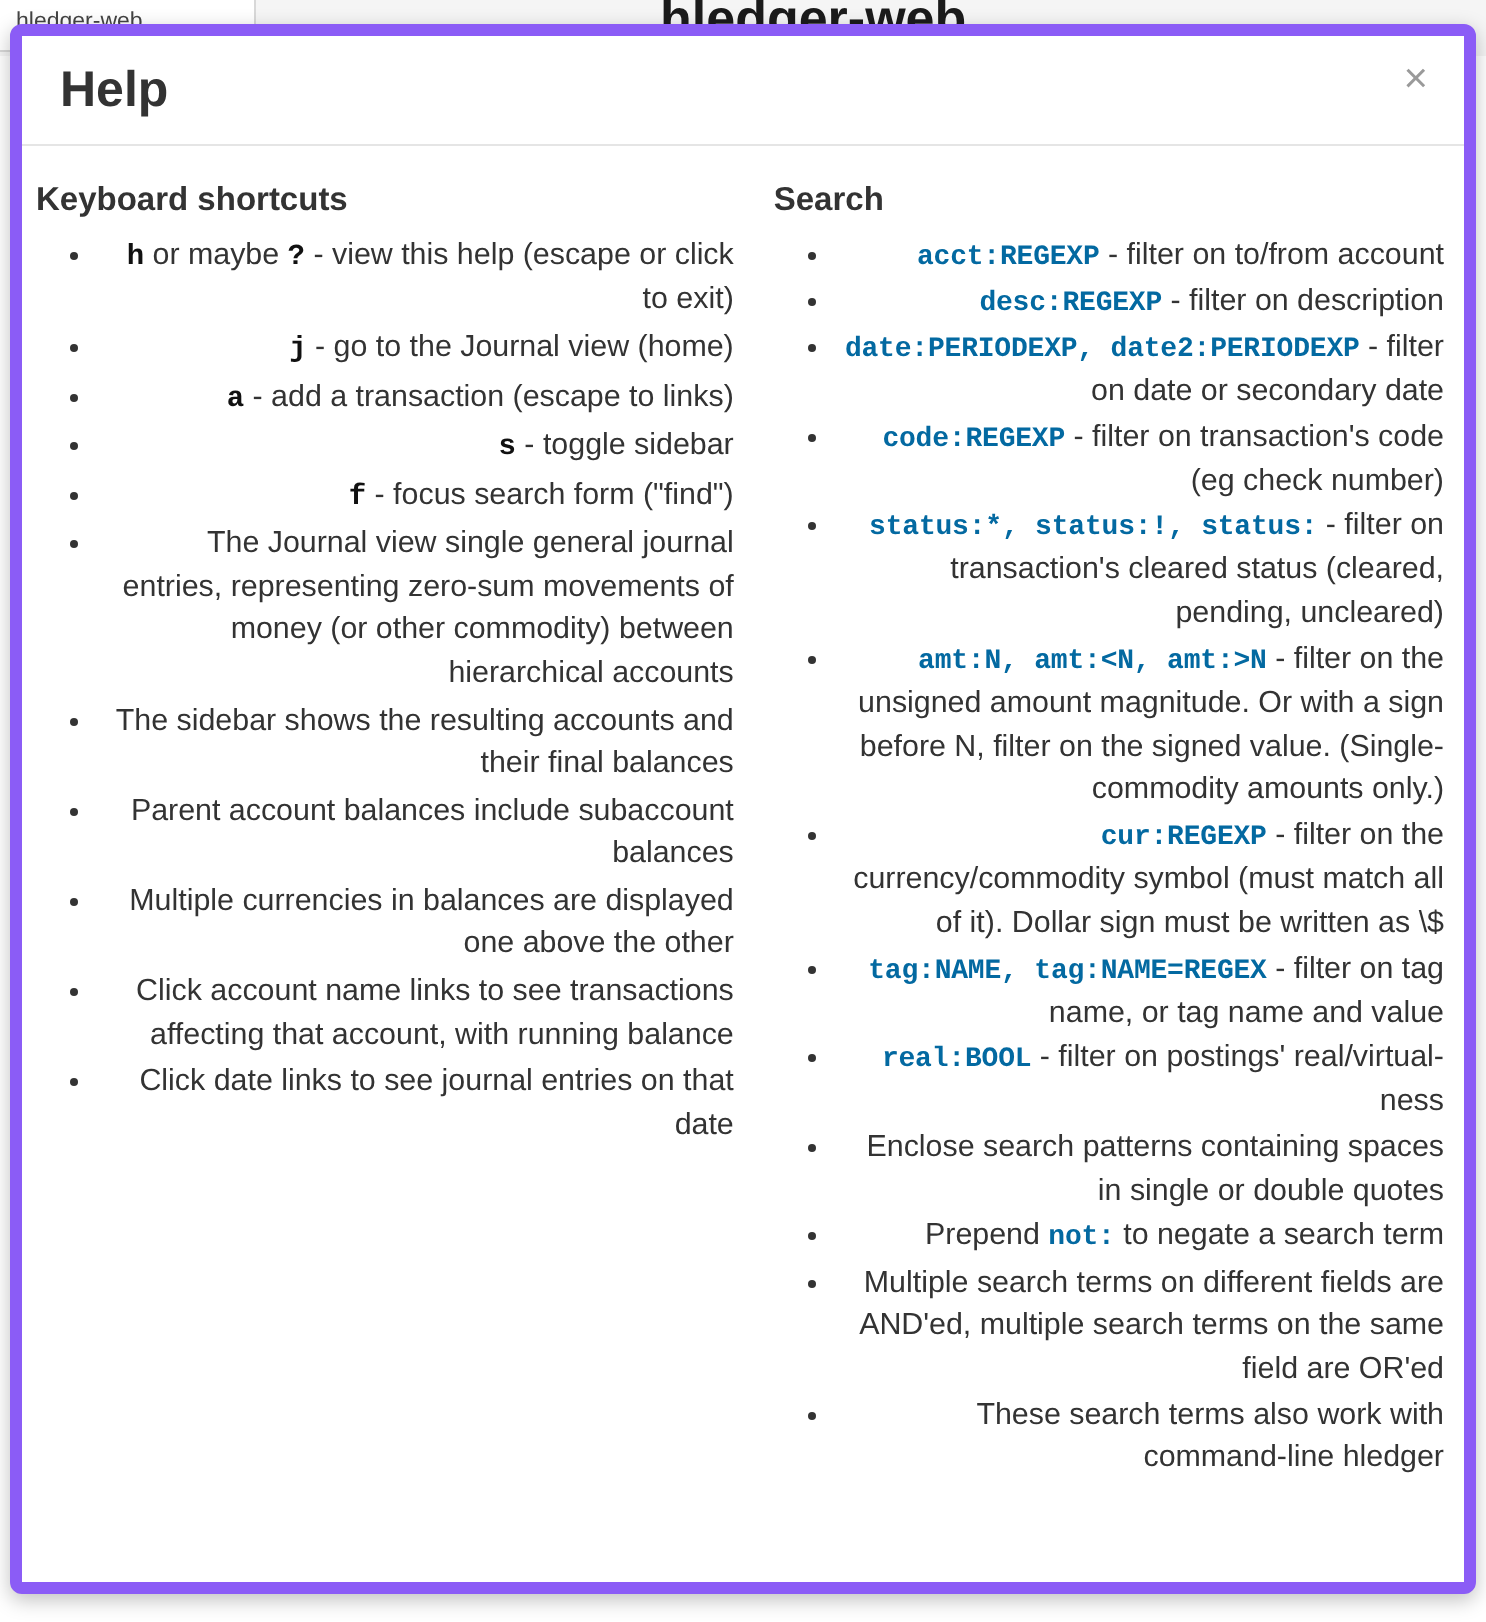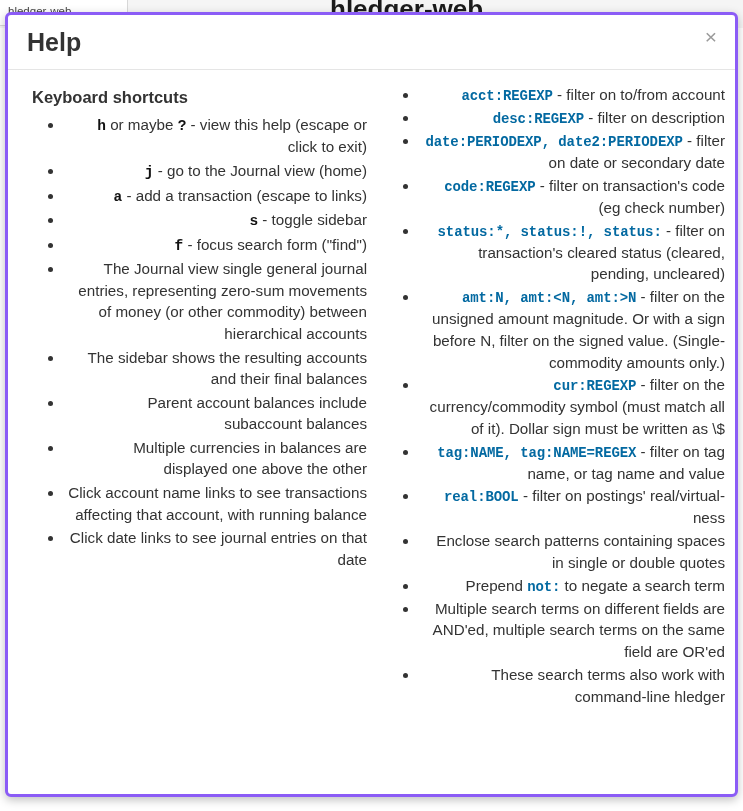--- a/index.html
+++ b/index.html
@@ -51,21 +51,21 @@
   }
 
   
   .modal {
     position: absolute;
     left: 5px;
     top: 12px;
     width: 733px;
     height: 785px;
     background: #ffffff;
-    border: 3px solid #8b5cf6;
+    border: 6px solid #8b5cf6;
     border-radius: 6px;
     box-shadow: 0 3px 10px rgba(0,0,0,0.25);
     box-sizing: border-box;
     overflow: hidden;
   }
   .modal-header {
     position: relative;
     height: 55px;
     border-bottom: 1px solid #e5e5e5;
     box-sizing: border-box;
@@ -99,21 +99,21 @@
     height: 728px;
   }
 
   .columns {
     display: flex;
     flex-direction: row;
     padding: 14px 0 0 0;
   }
   .col-left {
     width: 370px;
-    padding: 0 8px 0 24px;
+    padding: 0 8px 0 7px;
     box-sizing: border-box;
   }
   .col-right {
     width: 363px;
     padding: 0 10px 0 12px;
     box-sizing: border-box;
   }
 
   h4.section {
     font-size: 16.5px;
@@ -192,20 +192,21 @@
             <li>The Journal view single general journal entries, representing zero-sum movements of money (or other commodity) between hierarchical accounts</li>
             <li>The sidebar shows the resulting accounts and their final balances</li>
             <li>Parent account balances include subaccount balances</li>
             <li>Multiple currencies in balances are displayed one above the other</li>
             <li>Click account name links to see transactions affecting that account, with running balance</li>
             <li>Click date links to see journal entries on that date</li>
           </ul>
       </div>
 
       <div class="col-right">
+        <h4 class="section">Search</h4>
         <ul class="bullets" id="search-list">
             <li><code>acct:REGEXP</code><span> - filter on to/from account</span></li>
             <li><code>desc:REGEXP</code><span> - filter on description</span></li>
             <li><code>date:PERIODEXP, date2:PERIODEXP</code><span> - filter on date or secondary date</span></li>
             <li><code>code:REGEXP</code><span> - filter on transaction's code (eg check number)</span></li>
             <li><code>status:*, status:!, status:</code><span> - filter on transaction's cleared status (cleared, pending, uncleared)</span></li>
             <li><code>amt:N, amt:&lt;N, amt:&gt;N</code><span> - filter on the unsigned amount magnitude. Or with a sign before N, filter on the signed value. (Single-commodity amounts only.)</span></li>
             <li><code>cur:REGEXP</code><span> - filter on the currency/commodity symbol (must match all of it). Dollar sign must be written as \$</span></li>
             <li><code>tag:NAME, tag:NAME=REGEX</code><span> - filter on tag name, or tag name and value</span></li>
             <li><code>real:BOOL</code><span> - filter on postings' real/virtual-ness</span></li>

